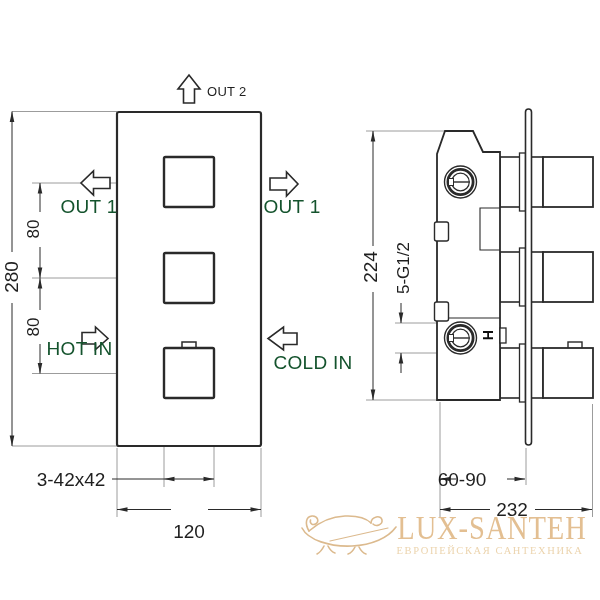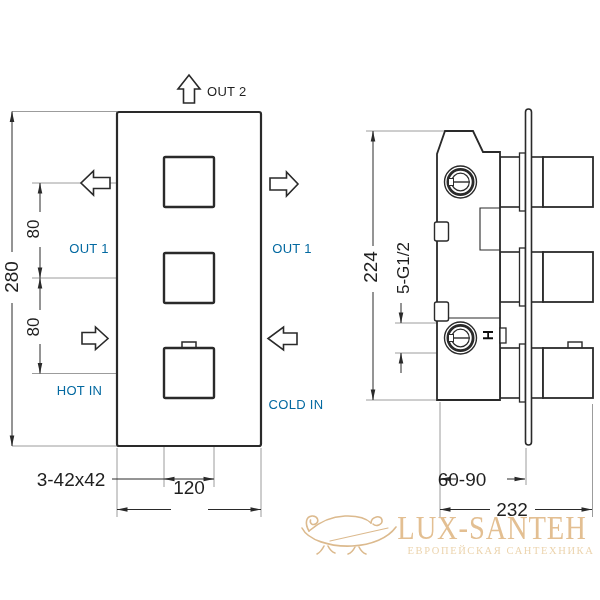--- a/index.html
+++ b/index.html
@@ -1,20 +1,20 @@
 <!DOCTYPE html>
 <html><head>
 <meta charset="utf-8">
 <style>
   html,body{margin:0;padding:0;background:#fff;}
   .canvas{position:relative;width:600px;height:593px;background:#ffffff;overflow:hidden;
           font-family:"Liberation Sans", sans-serif;}
   svg{position:absolute;left:0;top:0;}
   .label{position:absolute;transform:translate(-50%,-50%);white-space:nowrap;
-         color:#0369a1;font-size:13px;letter-spacing:.3px;margin-top:41px;}
+         color:#14532d;font-size:19px;letter-spacing:.3px;}
   .dim{position:absolute;transform:translate(-50%,-50%);white-space:nowrap;
        color:#1f1f1f;font-size:19px;}
   .dim-rot{position:absolute;transform:translate(-50%,-50%) rotate(-90deg);white-space:nowrap;
        color:#1f1f1f;font-size:19px;}
   .label-left{position:absolute;transform:translate(0,-50%);white-space:nowrap;
        color:#1f1f1f;font-size:13px;letter-spacing:.3px;}
   .hot-marker{position:absolute;transform:translate(-50%,-50%) rotate(90deg);
        color:#0d0d0d;font-size:14px;font-weight:bold;}
   .brand{position:absolute;transform:translate(-50%,-50%) scaleX(.84);white-space:nowrap;
        font-family:"Liberation Serif", serif;font-size:34px;color:#e3bf92;letter-spacing:1px;}
@@ -175,30 +175,30 @@
       <path d="M328,546 C330,550 332,552 335,553"></path>
       <path d="M355,547 C353,551 351,553 348,554"></path>
       <path d="M359,547 C361,551 363,553 366,554"></path>
     </g>
   </svg>
 
   <div class="label-left" style="left:207px;top:91px">OUT 2</div>
   <div class="label" style="left:89px;top:206.5px">OUT 1</div>
   <div class="label" style="left:292px;top:206.5px">OUT 1</div>
   <div class="label" style="left:79.5px;top:349px">HOT IN</div>
-  <div class="label" style="left:296px;top:363px">COLD IN</div>
+  <div class="label" style="left:313px;top:363px">COLD IN</div>
 
   <div class="dim-rot" style="left:12px;top:277px">280</div>
   <div class="dim-rot" style="left:34px;top:229px;font-size:17px">80</div>
   <div class="dim-rot" style="left:34px;top:326.5px;font-size:17px">80</div>
   <div class="dim" style="left:71px;top:480px">3-42x42</div>
-  <div class="dim" style="left:189px;top:488px">120</div>
+  <div class="dim" style="left:189px;top:532px">120</div>
 
   <div class="dim-rot" style="left:371px;top:267px">224</div>
   <div class="dim-rot" style="left:404px;top:268px;font-size:17px">5-G1/2</div>
   <div class="dim" style="left:462px;top:479.5px">60-90</div>
   <div class="dim" style="left:512px;top:510px">232</div>
   <div class="hot-marker" style="left:488px;top:335px">H</div>
 
   <div class="brand" style="left:492px;top:528px">LUX-SANTEH</div>
-  <div class="tagline" style="left:501px;top:550px">ЕВРОПЕЙСКАЯ САНТЕХНИКА</div>
+  <div class="tagline" style="left:490px;top:550px">ЕВРОПЕЙСКАЯ САНТЕХНИКА</div>
 
 </div>
 
 </body></html>

